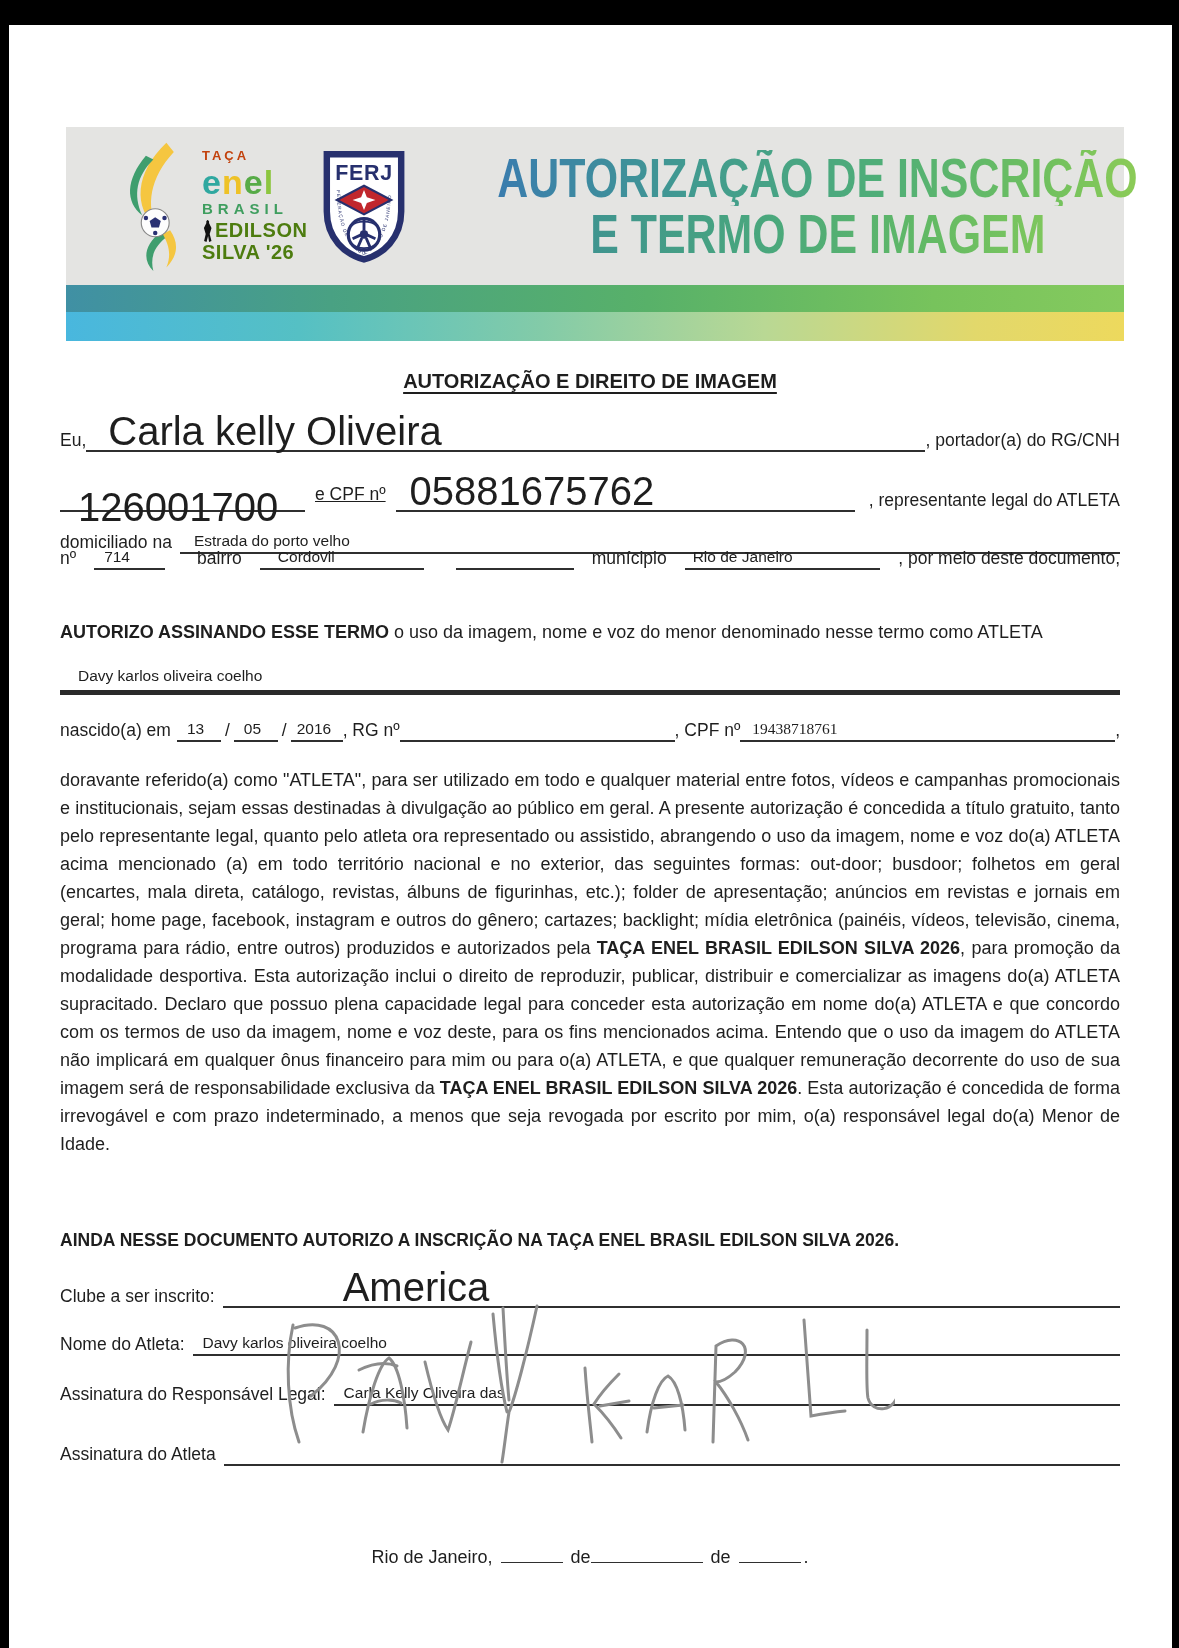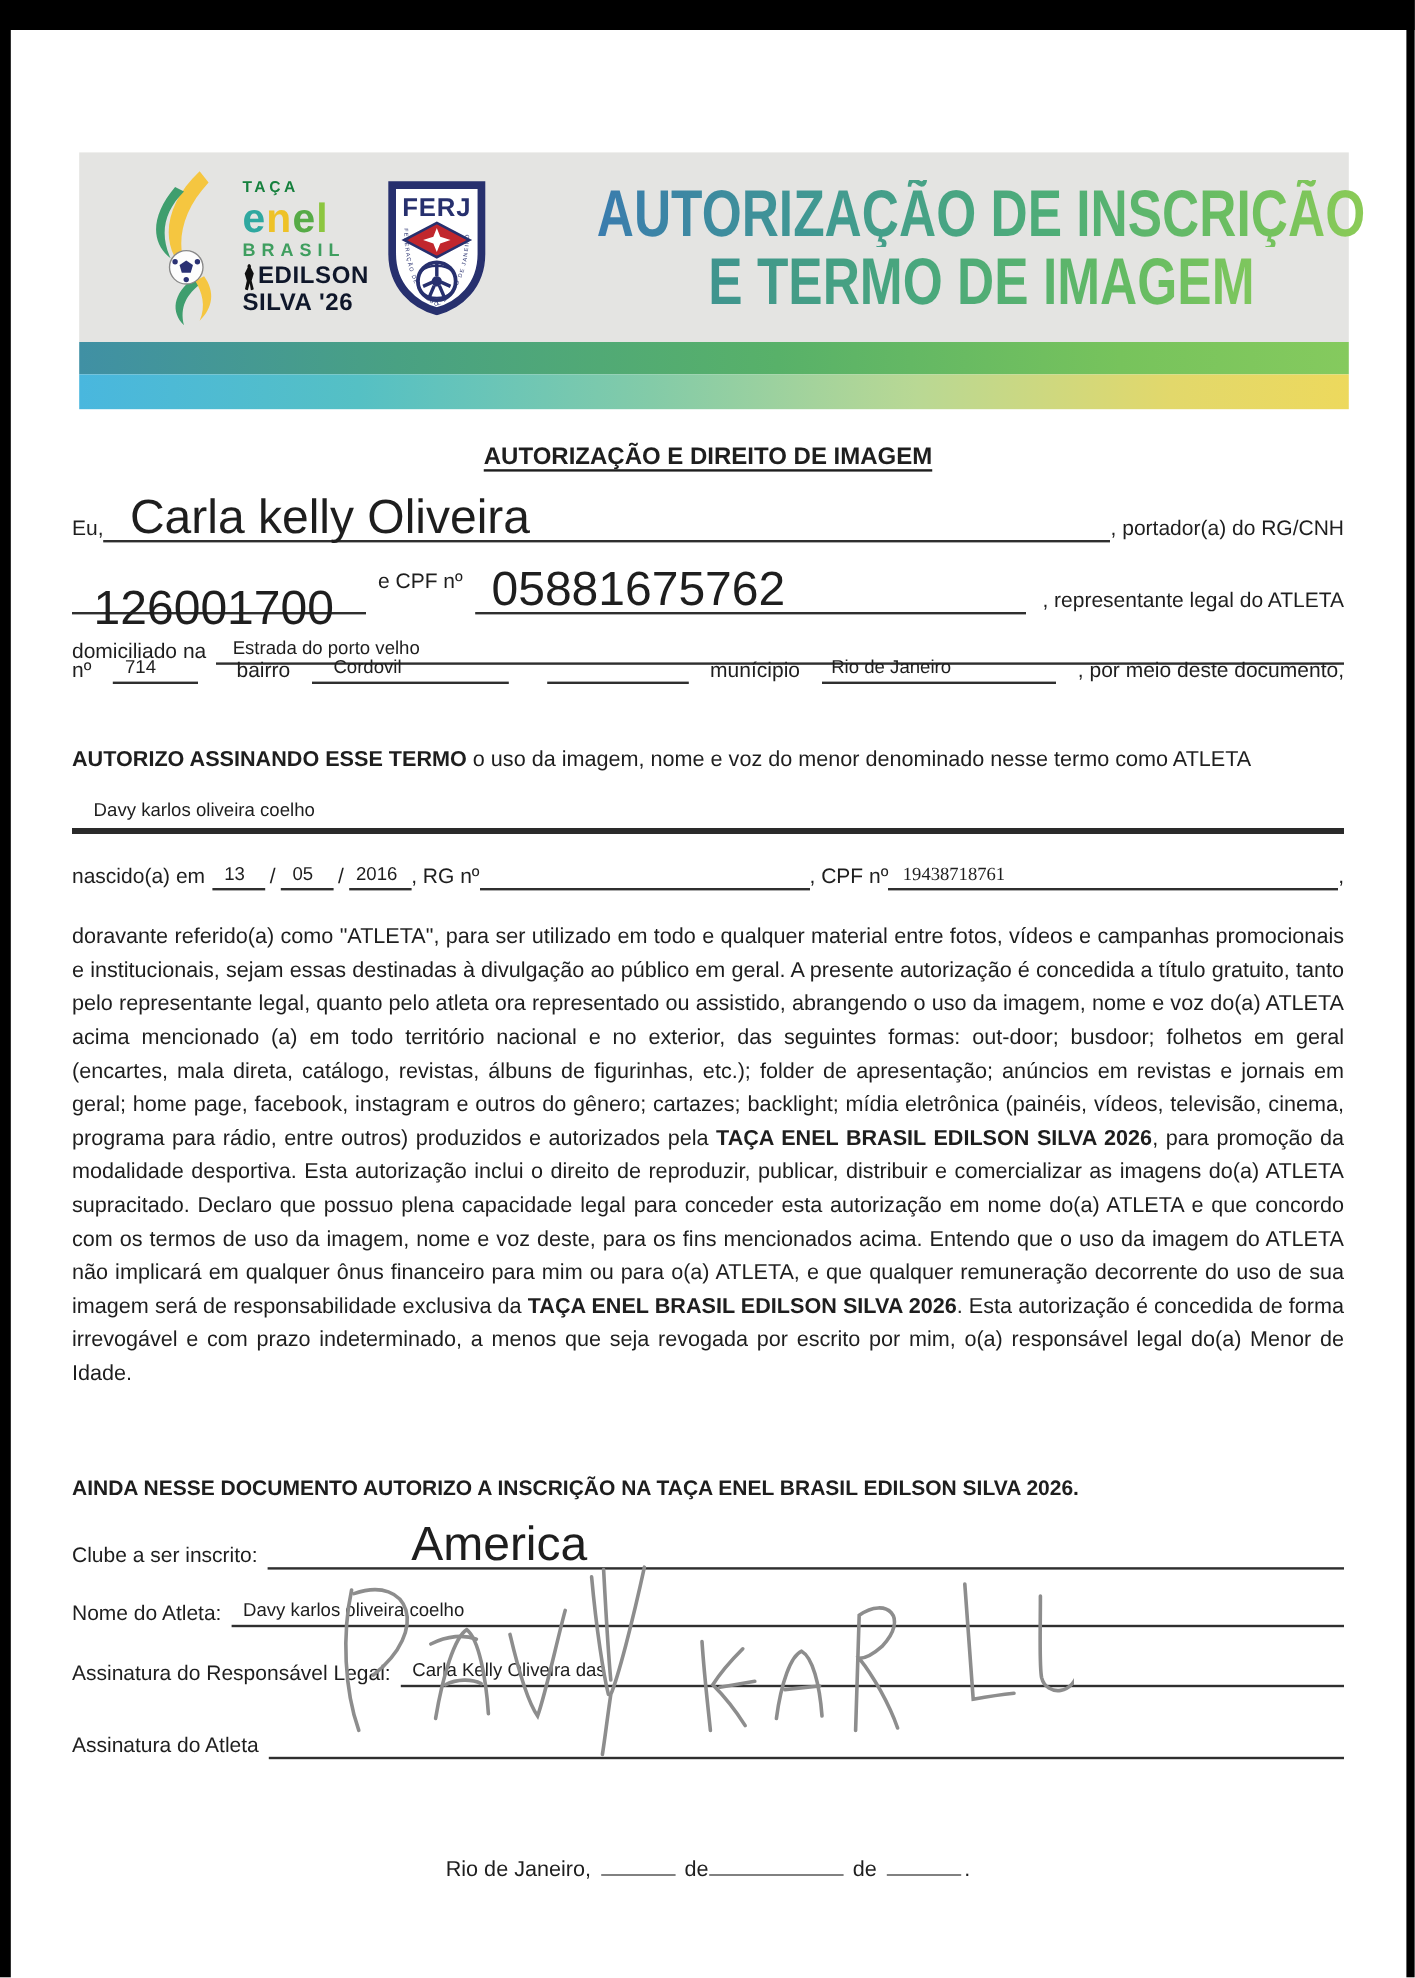--- a/index.html
+++ b/index.html
@@ -11,25 +11,25 @@
   .scan-left  { position:absolute; left:0; top:0; width:9px;  height:1648px; background:#000; }
   .scan-right { position:absolute; right:0; top:0; width:7px; height:1648px; background:#000; }
 
   
   .banner { position:absolute; left:66px; top:127px; width:1058px; height:158px; background:#e4e4e2; display:flex; align-items:center; padding:0 14px 0 52px; }
   .bar-top    { position:absolute; left:66px; top:285px; width:1058px; height:27px; background:linear-gradient(90deg,#4090a4 0%,#49a183 25%,#58b169 55%,#77c35c 82%,#85ca5e 100%); }
   .bar-bottom { position:absolute; left:66px; top:312px; width:1058px; height:29px; background:linear-gradient(90deg,#49b7de 0%,#55c0c4 22%,#83cba8 45%,#b9d894 66%,#e2d86b 86%,#edd95d 100%); }
 
   .taca-logo { display:flex; align-items:center; }
   .taca-text { display:flex; flex-direction:column; margin-left:4px; line-height:1; }
-  .taca-word   { font-size:13px; font-weight:700; letter-spacing:3px; color:#15803d; margin-bottom:2px; }
+  .taca-word   { font-size:13px; font-weight:700; letter-spacing:3px; color:#c2410c; margin-bottom:2px; }
   .enel-word   { font-size:34px; font-weight:600; letter-spacing:1px; margin:1px 0 2px 0; }
   .enel-e1 { color:#2fa8a0; } .enel-n { color:#eec227; } .enel-e2 { color:#56ab47; } .enel-l { color:#8cc63f; }
   .brasil-word { font-size:15px; font-weight:700; letter-spacing:5px; color:#3f9e5f; margin-bottom:4px; }
-  .edilson-word, .silva-word { font-size:20px; font-weight:800; color:#0f172a; letter-spacing:0.5px; line-height:1.08; display:flex; align-items:flex-start; }
+  .edilson-word, .silva-word { font-size:20px; font-weight:800; color:#4d7c0f; letter-spacing:0.5px; line-height:1.08; display:flex; align-items:flex-start; }
   .silhouette { margin-right:2px; }
 
   .ferj { margin-left:14px; flex-shrink:0; }
 
   .banner-title { flex:1; display:flex; flex-direction:column; align-items:center; justify-content:center; line-height:1.02; }
   .title-line { font-weight:800; font-size:55px; letter-spacing:0px; transform:scaleX(0.78); transform-origin:50% 50%; white-space:nowrap; color:#4aa483; }
   @supports ((-webkit-background-clip: text) or (background-clip: text)) {
     .title-line1 { background:linear-gradient(90deg,#3a7cae 0%,#419a90 30%,#4fae77 60%,#6fc05f 85%,#8ccb57 100%); -webkit-background-clip:text; background-clip:text; color:transparent; }
     .title-line2 { background:linear-gradient(90deg,#3f948f 0%,#4aa87c 40%,#63ba64 75%,#7fc75d 100%); -webkit-background-clip:text; background-clip:text; color:transparent; }
   }
@@ -140,21 +140,21 @@
   <span class="fld grow">
     <span class="big" style="padding-left:22px;">Carla kelly Oliveira</span>
   </span>
   <span class="lbl">, portador(a) do RG/CNH</span>
 </div>
 
 <div class="row" id="row2">
   <span class="fld" style="width:245px;">
     <span class="big sink" style="padding-left:18px;">126001700</span>
   </span>
-  <span class="lbl" style="margin:16px 10px;">e CPF nº</span>
+  <span class="lbl" style="margin:6px 10px;text-decoration:underline;">e CPF nº</span>
   <span class="fld grow">
     <span class="big" style="padding-left:14px;">05881675762</span>
   </span>
   <span class="lbl" style="margin-left:14px;">, representante legal do ATLETA</span>
 </div>
 
 <div class="row" id="row3">
   <span class="lbl">domiciliado na</span>
   <span class="fld grow" style="margin-left:8px;">
     <span class="sm" style="padding-left:14px;">Estrada do porto velho</span>

